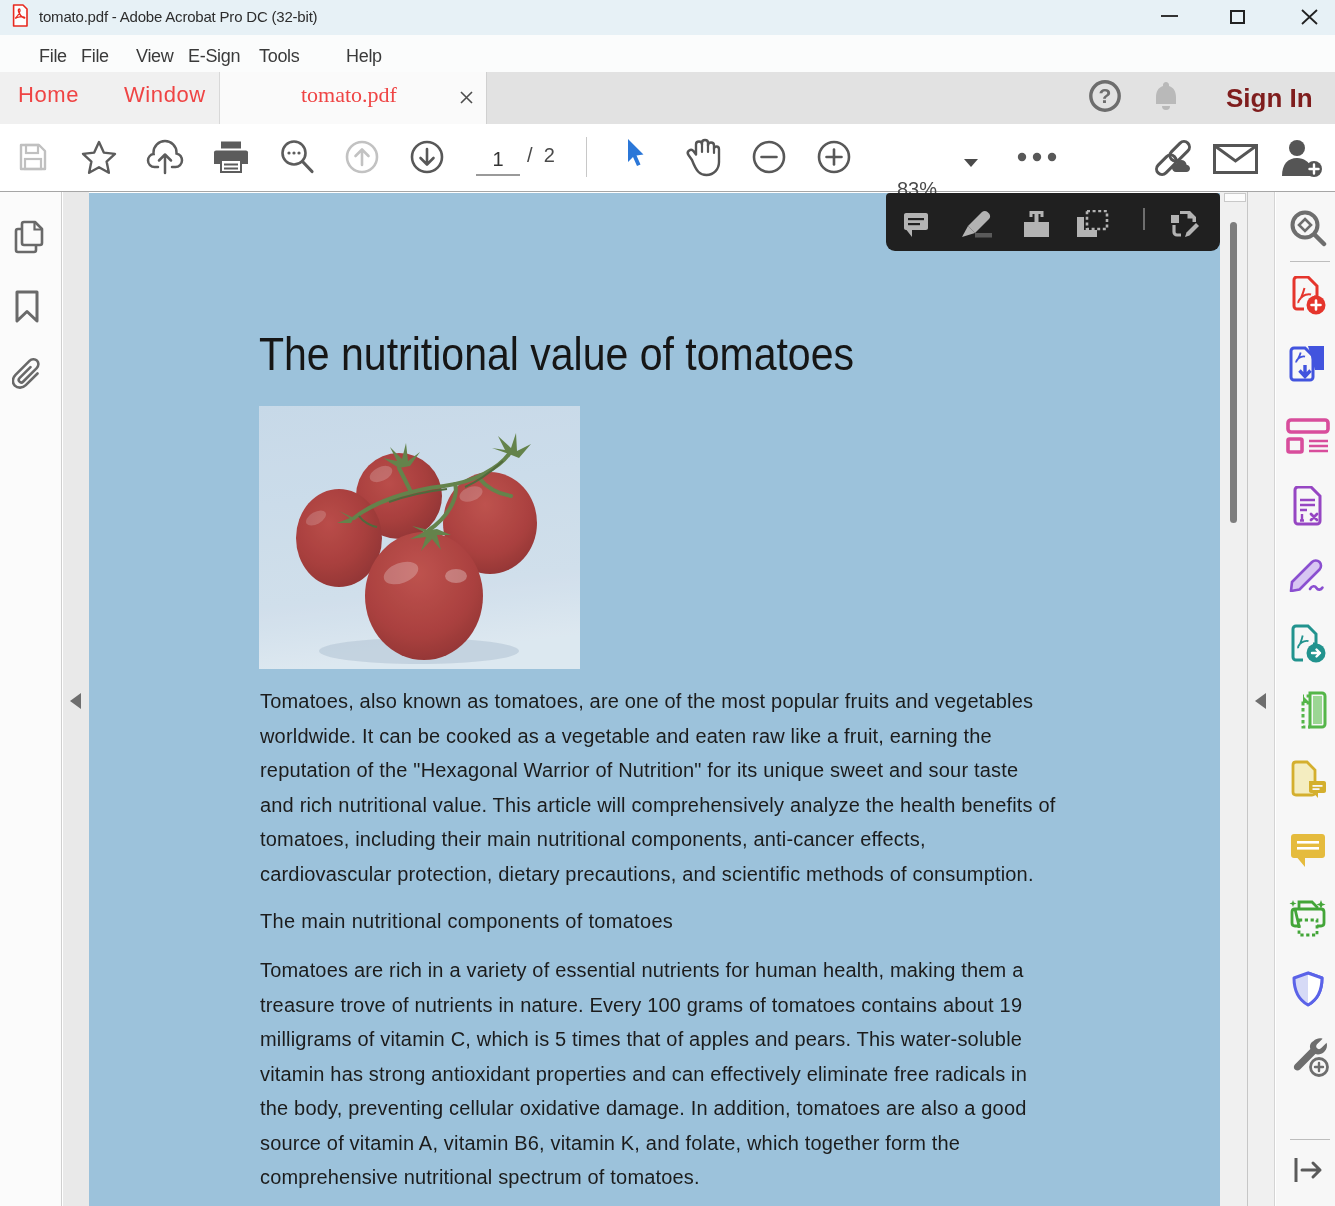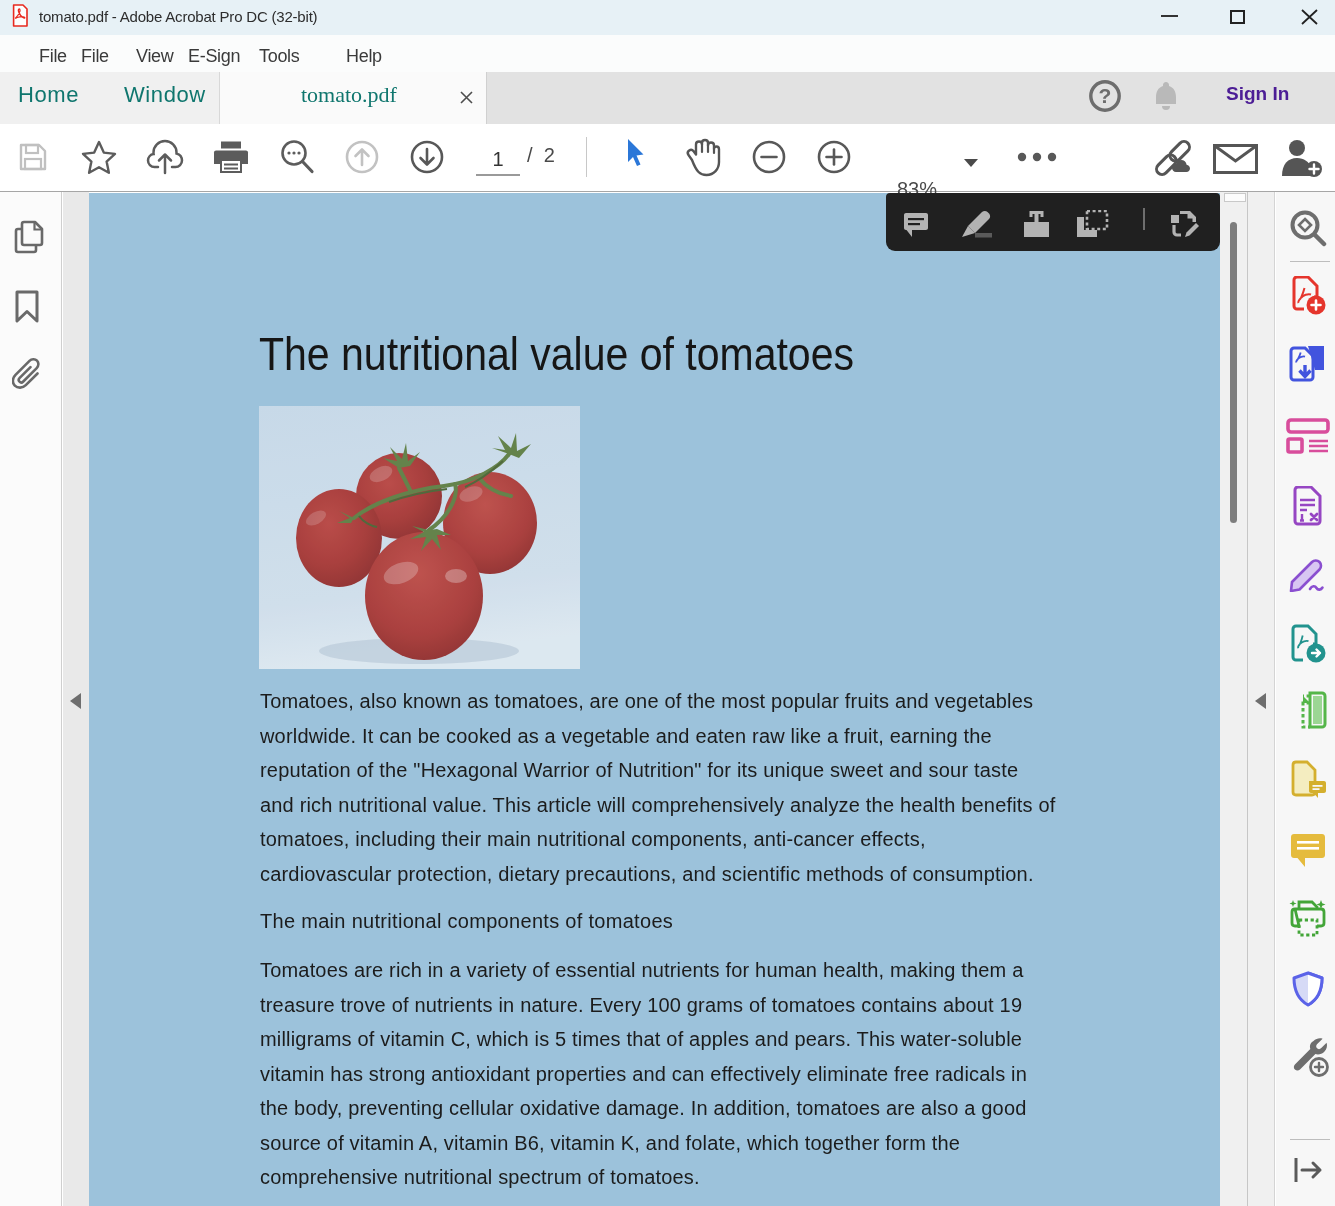--- a/index.html
+++ b/index.html
@@ -9,21 +9,21 @@
   
   #titlebar { left:0; top:0; width:1335px; height:35px; background:#e7f1f6; }
   #titletext { left:39px; top:8px; font-size:15px; color:#2d2d2d; letter-spacing:-0.2px; }
   
   #menubar { left:0; top:35px; width:1335px; height:37px; background:#fbfcfc; }
   .menuitem { position:absolute; top:47px; font-size:18px; line-height:18px; color:#3a3a3a; letter-spacing:-0.3px;margin-left:31px; }
   
   #tabstrip { left:0; top:72px; width:1335px; height:52px; background:#e2e2e2; }
   #tabs-left { position:absolute; left:0; top:0; width:220px; height:52px; background:#f0f0f0; border-right:1px solid #d8d8d8; }
   #tab-active { position:absolute; left:220px; top:0; width:267px; height:52px; background:#fafafa; border-right:1px solid #d0d0d0; }
-  .tabtxt { position:absolute; top:82px; font-size:22px; color:#0f766e; letter-spacing:0.6px; }
+  .tabtxt { position:absolute; top:82px; font-size:22px; color:#ef4444; letter-spacing:0.6px; }
   .ticon { position:absolute; }
   
   #toolbar { left:0; top:124px; width:1335px; height:68px; background:#ffffff; border-bottom:1px solid #a6a6a6; }
   
   #leftpanel { left:0; top:192px; width:62px; height:1014px; background:#fbfbfb; border-right:1px solid #cfcfcf; }
   #leftgutter { left:63px; top:192px; width:26px; height:1014px; background:#e9e9e9; }
   #page { left:89px; top:193px; width:1131px; height:1013px; background:#9cc2db; }
   #rightgutter { left:1220px; top:192px; width:27px; height:1014px; background:#f0f0f0; }
   #rightrail { left:1247px; top:192px; width:28px; height:1014px; background:#f0f0f0; border-left:1px solid #c6c6c6; border-right:1px solid #d4d4d4; }
   #toolspanel { left:1276px; top:192px; width:59px; height:1014px; background:#f7f7f7; }
@@ -60,21 +60,21 @@
   <div class="abs" id="tabstrip">
     <div id="tabs-left"></div>
     <div id="tab-active"></div>
   </div>
   <span class="tabtxt abs" style="left:18px">Home</span>
   <span class="tabtxt abs" style="left:124px">Window</span>
   <span class="tabtxt abs" style="left:301px; letter-spacing:0;font-family:Liberation Serif, serif;">tomato.pdf</span>
   <svg class="ticon" style="left:460px; top:91px;" width="13" height="13" viewBox="0 0 13 13">
     <path d="M1 1 L12 12 M12 1 L1 12" stroke="#4d4d4d" stroke-width="1.6"></path>
   </svg>
-  <span class="tabtxt abs" style="left:1226px; top:83px; font-size:19px; font-weight:bold; color:#4c1d95; letter-spacing:0;">Sign In</span>
+  <span class="tabtxt abs" style="left:1226px; top:83px; font-size:26px; font-weight:bold; color:#7f1d1d; letter-spacing:0;">Sign In</span>
 
   <svg class="ticon" style="left:1088px; top:79px;" width="34" height="34" viewBox="0 0 34 34">
     <circle cx="17" cy="17" r="14.2" fill="none" stroke="#6d6d6d" stroke-width="3.4"></circle>
     <text x="17" y="24" font-size="21" font-family="Liberation Sans" fill="#6d6d6d" text-anchor="middle" font-weight="bold">?</text>
   </svg>
   <svg class="ticon" style="left:1151px; top:80px;" width="30" height="32" viewBox="0 0 30 32">
     <path d="M15 2 C16.8 2 18 3.4 18 5 L18 6 C23 7.5 25 12 25 17 L25 24 L5 24 L5 17 C5 12 7 7.5 12 6 L12 5 C12 3.4 13.2 2 15 2 Z" fill="#b9b9b9"></path>
     <path d="M11 26 a4 4 0 0 0 8 0 Z" fill="#b9b9b9"></path>
   </svg>
   <div class="abs" id="toolbar"></div>

